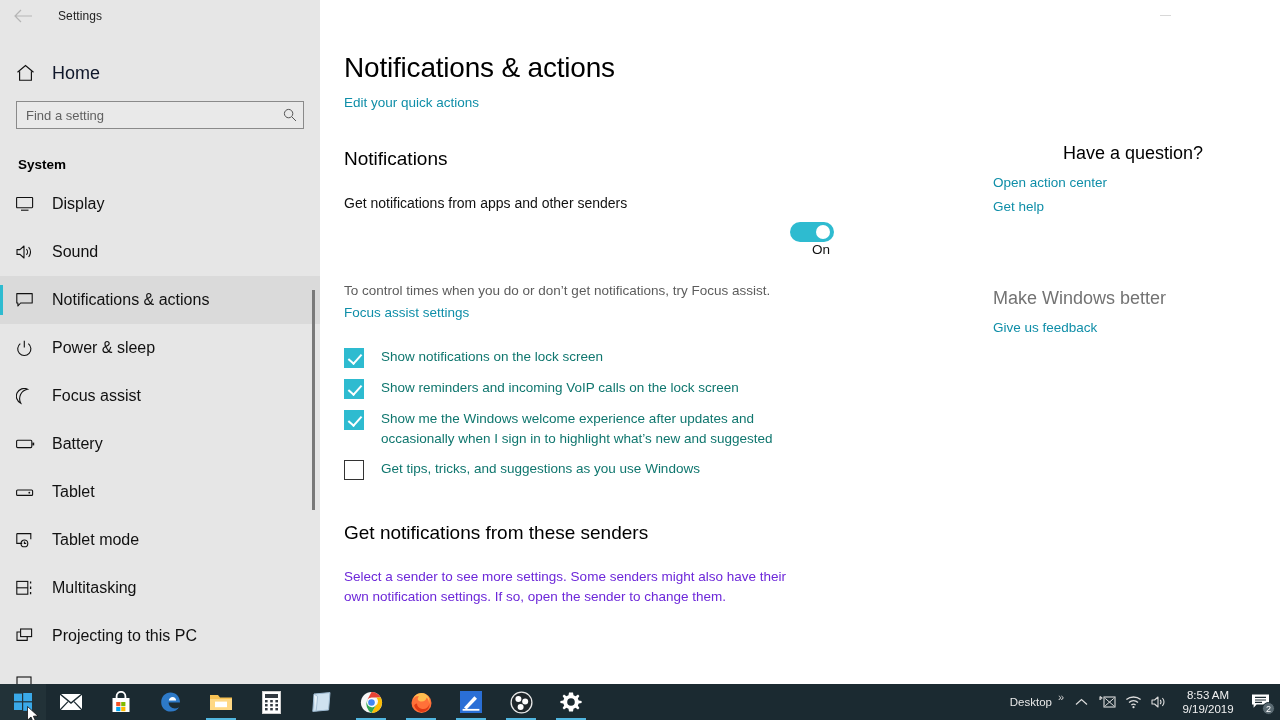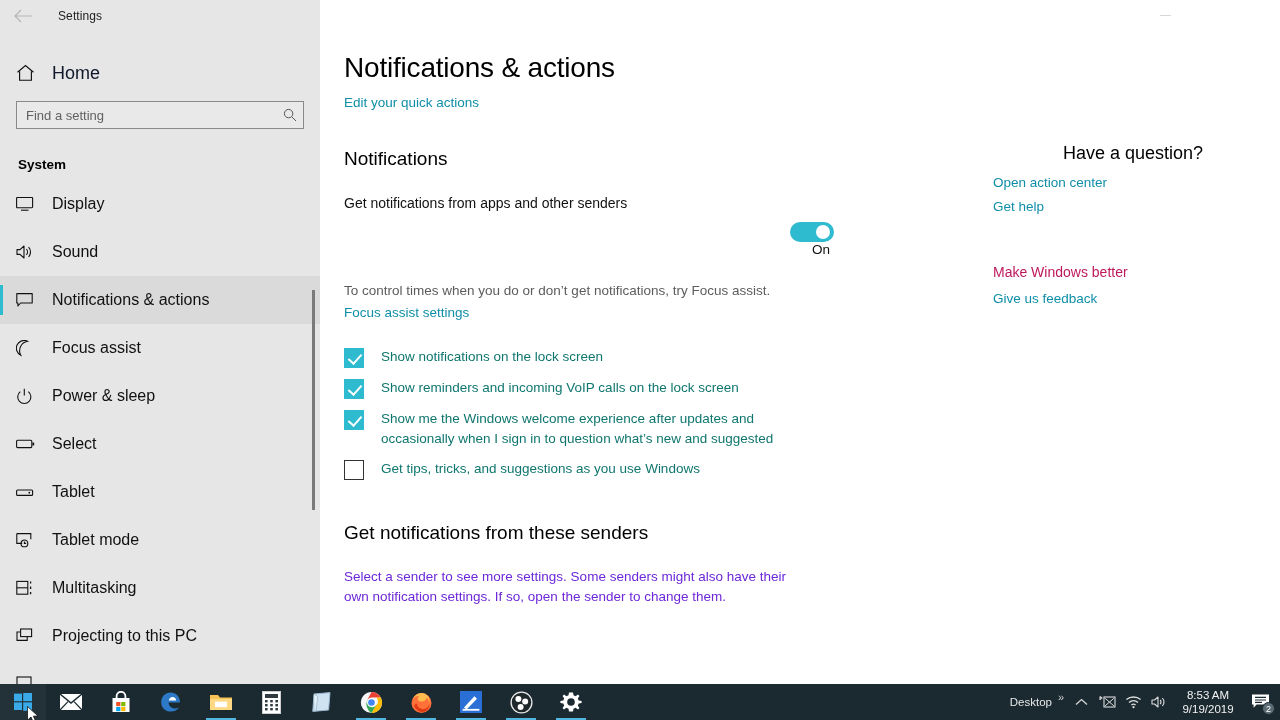--- a/index.html
+++ b/index.html
@@ -182,21 +182,21 @@
     font-size: 13.5px; color: #6d28d9; line-height: 20px;
   }
 
   
   .rail {
     position: absolute; top: 0; left: 673px;
     width: 280px;
   }
   .rail-h { font-size: 18px; color: #000; margin: 111px 0 0 0; text-align: center; }
   .rail-links { margin-top: 11px; display: flex; flex-direction: column; gap: 9px; }
-  .rail-h2 { font-size: 14px; color: #be185d; margin-top: 50px; }
+  .rail-h2 { font-size: 18px; color: #737373; margin-top: 74px; }
 
   
   .taskbar {
     position: absolute; bottom: 0; left: 0;
     width: 1280px; height: 36px;
     background: #1b2a31;
     display: flex; align-items: flex-end;
     z-index: 50;
   }
   .start-btn {
@@ -335,44 +335,44 @@
           <svg width="19" height="16" viewBox="0 0 19 16">
             <path d="M0.8 1.6 H16.2 V11 H4.6 L1.9 14 V11 H0.8 Z" fill="none" stroke="#111" stroke-width="1.1" stroke-linejoin="round"></path>
           </svg>
         </span>
         <span class="lbl">Notifications &amp; actions</span>
       </div>
 
       <div class="nav-item">
         <span class="ic">
           <svg width="19" height="17" viewBox="0 0 19 17">
-            <path d="M11.5 1.2 A7.6 7.6 0 1 0 4.8 15.2 A9.6 9.6 0 0 1 11.5 1.2 Z" fill="none" stroke="#111" stroke-width="1.1"></path>
-          </svg>
-        </span>
-        <span class="lbl">Focus assist</span>
-      </div>
-
-      <div class="nav-item">
-        <span class="ic">
-          <svg width="19" height="17" viewBox="0 0 19 17">
             <path d="M4.3 3.6 A6.6 6.6 0 1 0 12.3 3.6" fill="none" stroke="#111" stroke-width="1.1"></path>
             <path d="M8.3 0.8 V7.6" stroke="#111" stroke-width="1.1"></path>
           </svg>
         </span>
         <span class="lbl">Power &amp; sleep</span>
+      </div>
+
+      <div class="nav-item">
+        <span class="ic">
+          <svg width="19" height="17" viewBox="0 0 19 17">
+            <path d="M11.5 1.2 A7.6 7.6 0 1 0 4.8 15.2 A9.6 9.6 0 0 1 11.5 1.2 Z" fill="none" stroke="#111" stroke-width="1.1"></path>
+          </svg>
+        </span>
+        <span class="lbl">Focus assist</span>
       </div>
 
       <div class="nav-item">
         <span class="ic">
           <svg width="19" height="14" viewBox="0 0 19 14">
             <rect x="0.6" y="3.2" width="15.2" height="7.4" rx="1" fill="none" stroke="#111" stroke-width="1.1"></rect>
             <rect x="16.4" y="5.6" width="1.8" height="2.8" fill="#111"></rect>
           </svg>
         </span>
-        <span class="lbl">Select</span>
+        <span class="lbl">Battery</span>
       </div>
 
       <div class="nav-item">
         <span class="ic">
           <svg width="19" height="13" viewBox="0 0 19 13">
             <rect x="0.6" y="4" width="16" height="5.4" rx="1" fill="none" stroke="#111" stroke-width="1.1"></rect>
             <circle cx="13.3" cy="6.7" r="0.9" fill="#111"></circle>
           </svg>
         </span>
         <span class="lbl">Tablet</span>
@@ -452,21 +452,21 @@
       <div class="check-row">
         <span class="cb on"></span>
         <span class="ctext">Show notifications on the lock screen</span>
       </div>
       <div class="check-row">
         <span class="cb on"></span>
         <span class="ctext">Show reminders and incoming VoIP calls on the lock screen</span>
       </div>
       <div class="check-row">
         <span class="cb on"></span>
-        <span class="ctext">Show me the Windows welcome experience after updates and occasionally when I sign in to question what’s new and suggested</span>
+        <span class="ctext">Show me the Windows welcome experience after updates and occasionally when I sign in to highlight what’s new and suggested</span>
       </div>
       <div class="check-row">
         <span class="cb"></span>
         <span class="ctext">Get tips, tricks, and suggestions as you use Windows</span>
       </div>
     </div>
 
     <h2 class="senders-h2">Get notifications from these senders</h2>
     <div class="senders-p">Select a sender to see more settings. Some senders might also have their own notification settings. If so, open the sender to change them.</div>
 

